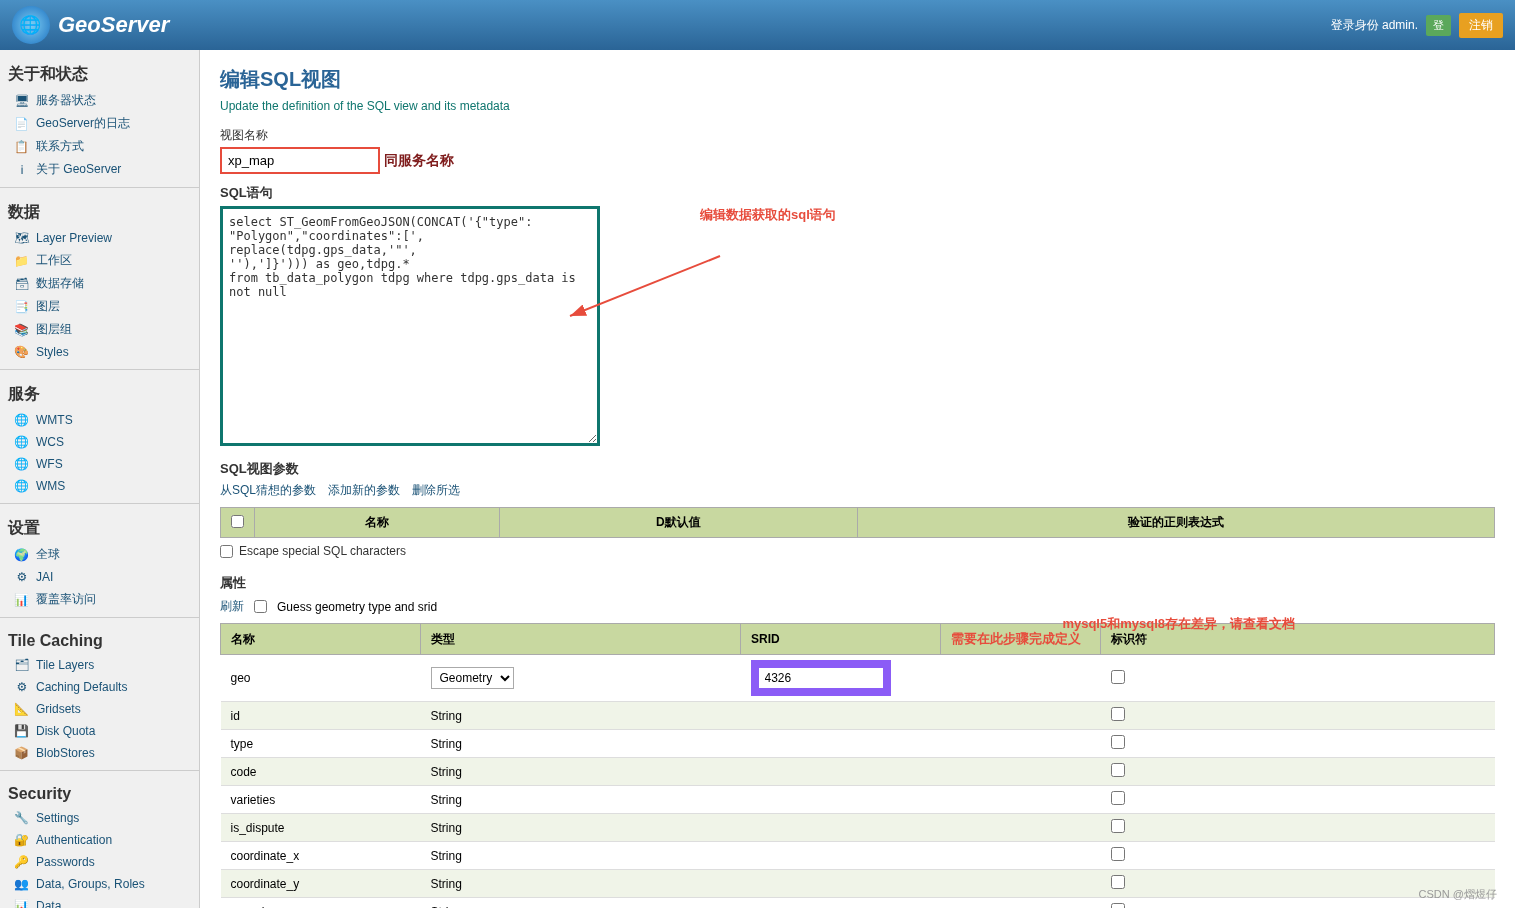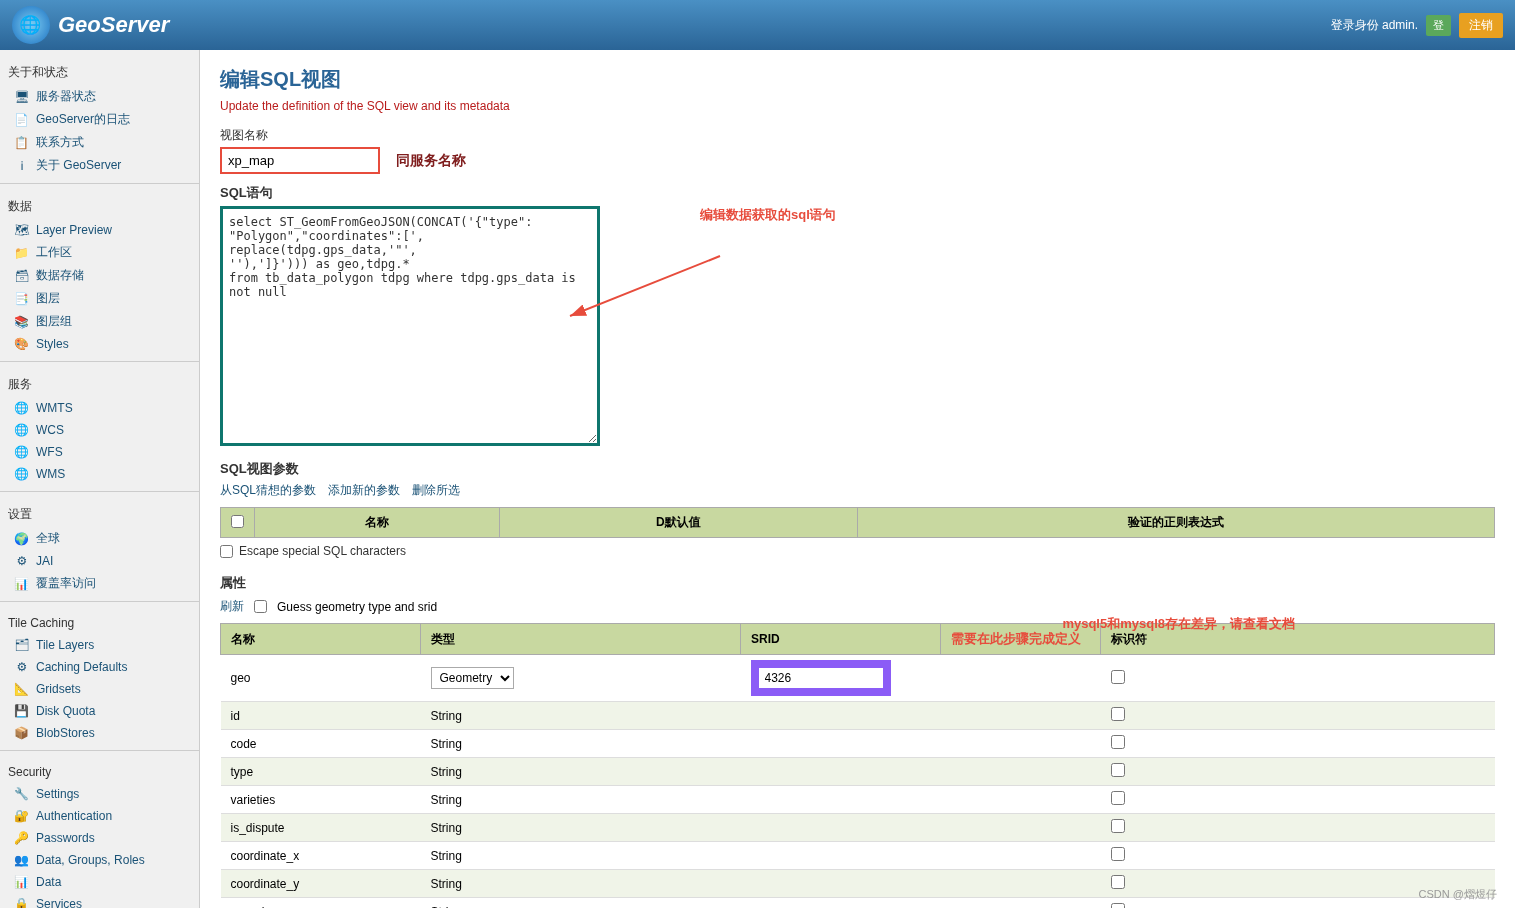--- a/index.html
+++ b/index.html
@@ -70,22 +70,22 @@
     #sidebar {
       width: 200px;
       background: #f0f0f0;
       border-right: 1px solid #ccc;
       overflow-y: auto;
       flex-shrink: 0;
       padding-bottom: 20px;
     }
     .sidebar-section-title {
       color: #333;
-      font-weight: normal;
-      font-size: 12px;
+      font-weight: bold;
+      font-size: 16px;
       padding: 8px 8px 4px 8px;
       margin-top: 6px;
     }
     .sidebar-item {
       display: flex;
       align-items: center;
       gap: 6px;
       padding: 3px 8px 3px 14px;
       cursor: pointer;
       color: #1a5276;
@@ -113,30 +113,30 @@
       padding: 16px 20px;
       background: #fff;
     }
     #page-title {
       font-size: 20px;
       color: #2a6496;
       font-weight: bold;
       margin-bottom: 6px;
     }
     #page-subtitle {
-      color: #b91c1c;
+      color: #0f766e;
       font-size: 12px;
       margin-bottom: 14px;
     }
 
     
     .form-row {
       display: flex;
       align-items: center;
-      gap: 16px;
+      gap: 4px;
       margin-bottom: 10px;
     }
     .form-label {
       font-size: 12px;
       color: #333;
       margin-bottom: 3px;
     }
     .form-section-title {
       font-size: 13px;
       font-weight: bold;
@@ -520,28 +520,28 @@
               <td><input type="checkbox" class="attr-checkbox" style=""></td>
             </tr>
             <tr>
               <td>id</td>
               <td>String</td>
               <td></td>
               <td></td>
               <td><input type="checkbox" class="attr-checkbox" style=""></td>
             </tr>
             <tr>
+              <td>type</td>
+              <td>String</td>
+              <td></td>
+              <td></td>
+              <td><input type="checkbox" class="attr-checkbox" style=""></td>
+            </tr>
+            <tr>
               <td>code</td>
-              <td>String</td>
-              <td></td>
-              <td></td>
-              <td><input type="checkbox" class="attr-checkbox" style=""></td>
-            </tr>
-            <tr>
-              <td>type</td>
               <td>String</td>
               <td></td>
               <td></td>
               <td><input type="checkbox" class="attr-checkbox" style=""></td>
             </tr>
             <tr>
               <td>varieties</td>
               <td>String</td>
               <td></td>
               <td></td>

